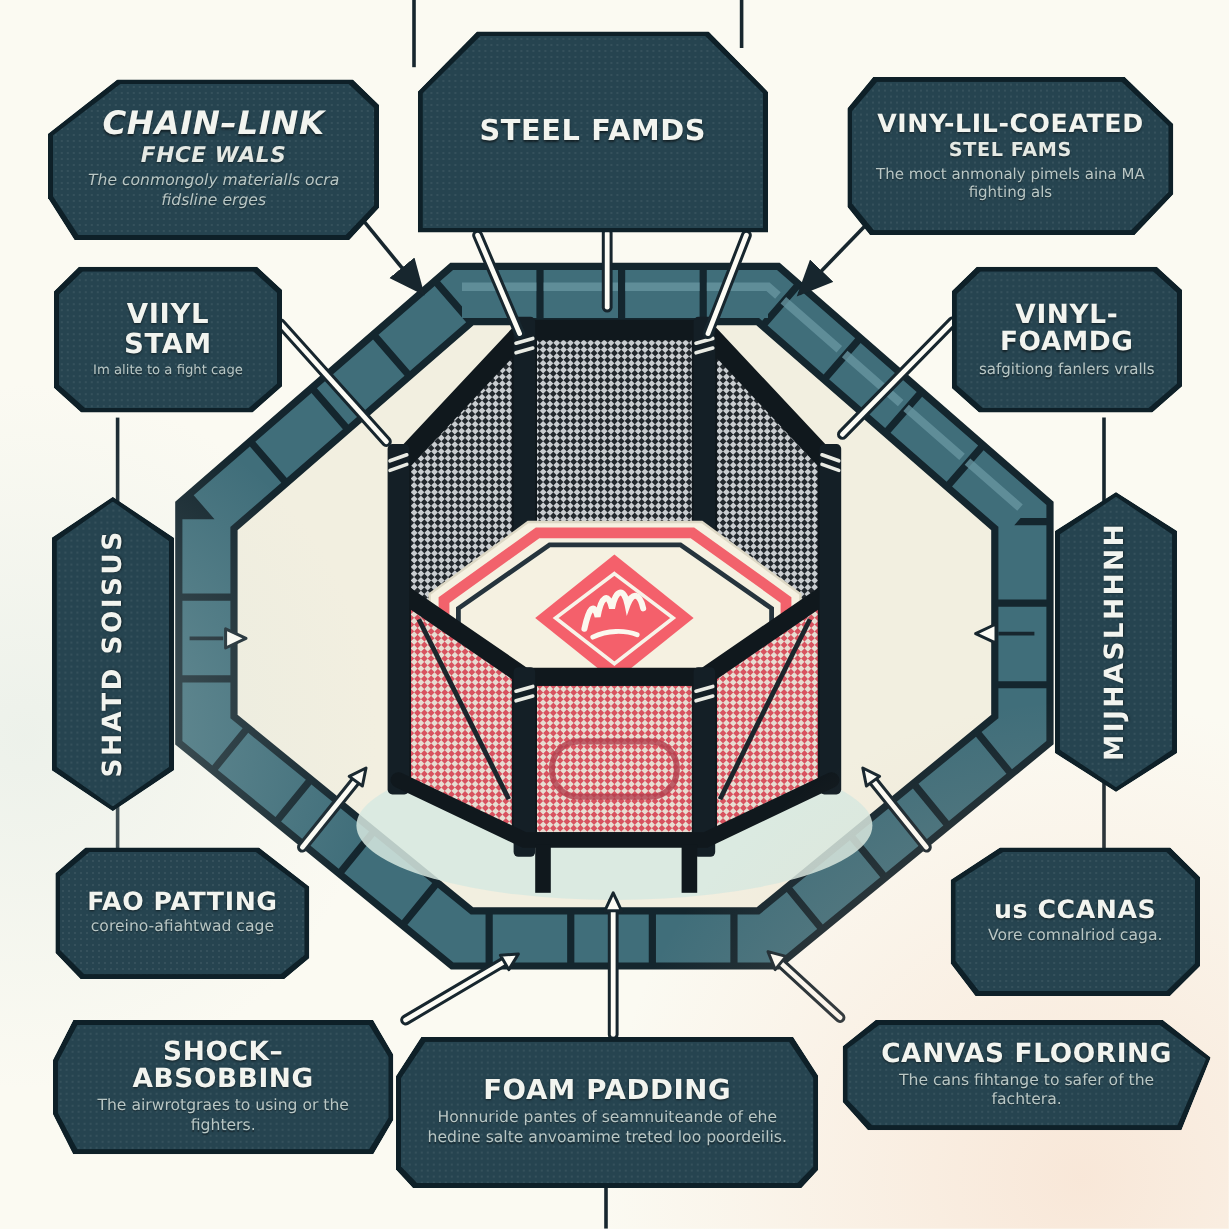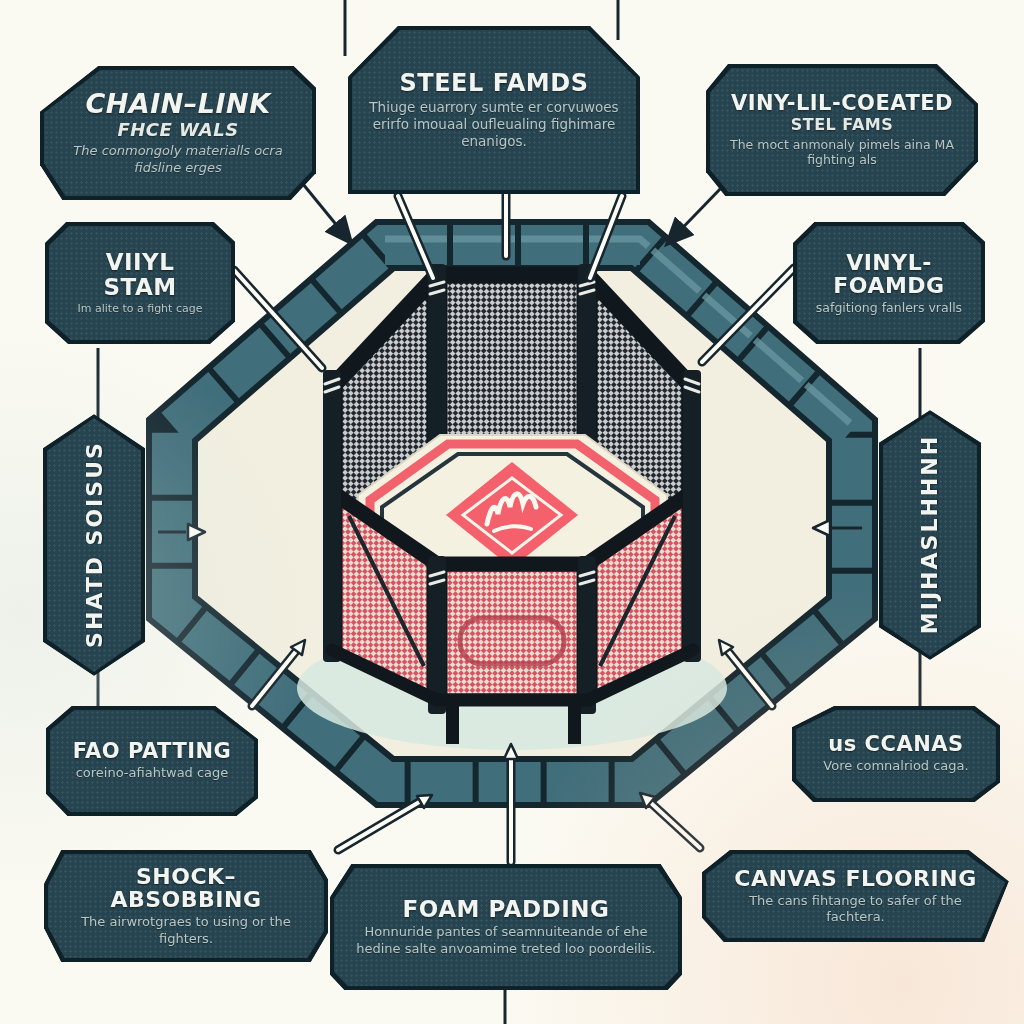--- a/index.html
+++ b/index.html
@@ -65,21 +65,21 @@
     clip-path:polygon(50% 0,100% 13%,100% 87%,50% 100%,0 87%,0 13%);}
   .b-mij{left:879px;top:410px;width:102px;height:250px;}
   .b-mij,.b-mij .shell,.b-mij .box-inner{
     clip-path:polygon(50% 0,100% 13%,100% 87%,50% 100%,0 87%,0 13%);}
 
   .b-fao{left:46px;top:706px;width:212px;height:110px;}
   .b-fao,.b-fao .shell,.b-fao .box-inner{
     clip-path:polygon(12% 0,80% 0,100% 30%,100% 84%,90% 100%,10% 100%,0 80%,0 20%);}
   .b-fao .t1{font-size:21px;} .b-fao .bd{font-size:13px;}
 
-  .b-ccanas{left:792px;top:706px;width:208px;height:96px;}
+  .b-ccanas{left:792px;top:706px;width:208px;height:124px;}
   .b-ccanas,.b-ccanas .shell,.b-ccanas .box-inner{
     clip-path:polygon(20% 0,88% 0,100% 20%,100% 80%,88% 100%,10% 100%,0 78%,0 22%);}
   .b-ccanas .t1{font-size:21px;} .b-ccanas .bd{font-size:13px;}
 
   .b-shock{left:44px;top:850px;width:284px;height:112px;}
   .b-shock,.b-shock .shell,.b-shock .box-inner{
     clip-path:polygon(6% 0,94% 0,100% 26%,100% 74%,94% 100%,6% 100%,0 70%,0 30%);}
   .b-shock .t1{font-size:22px;} .b-shock .bd{font-size:13px;}
 
   .b-foam{left:330px;top:864px;width:352px;height:126px;}
@@ -245,21 +245,20 @@
       <div class="t1">CHAIN–LINK</div>
       <div class="t2">FHCE WALS</div>
       <div class="bd">The conmongoly materialls ocra fidsline erges</div>
     </div>
   </div>
 
   <div class="box b-steel">
     <div class="shell"></div>
     <div class="box-inner">
       <div class="t1">STEEL FAMDS</div>
-      <div class="bd">Thiuge euarrory sumte er corvuwoes erirfo imouaal oufleualing fighimare enanigos.</div>
     </div>
   </div>
 
   <div class="box b-vcoat">
     <div class="shell"></div>
     <div class="box-inner">
       <div class="t1">VINY-LIL-COEATED</div>
       <div class="t2">STEL FAMS</div>
       <div class="bd">The moct anmonaly pimels aina MA fighting als</div>
     </div>

